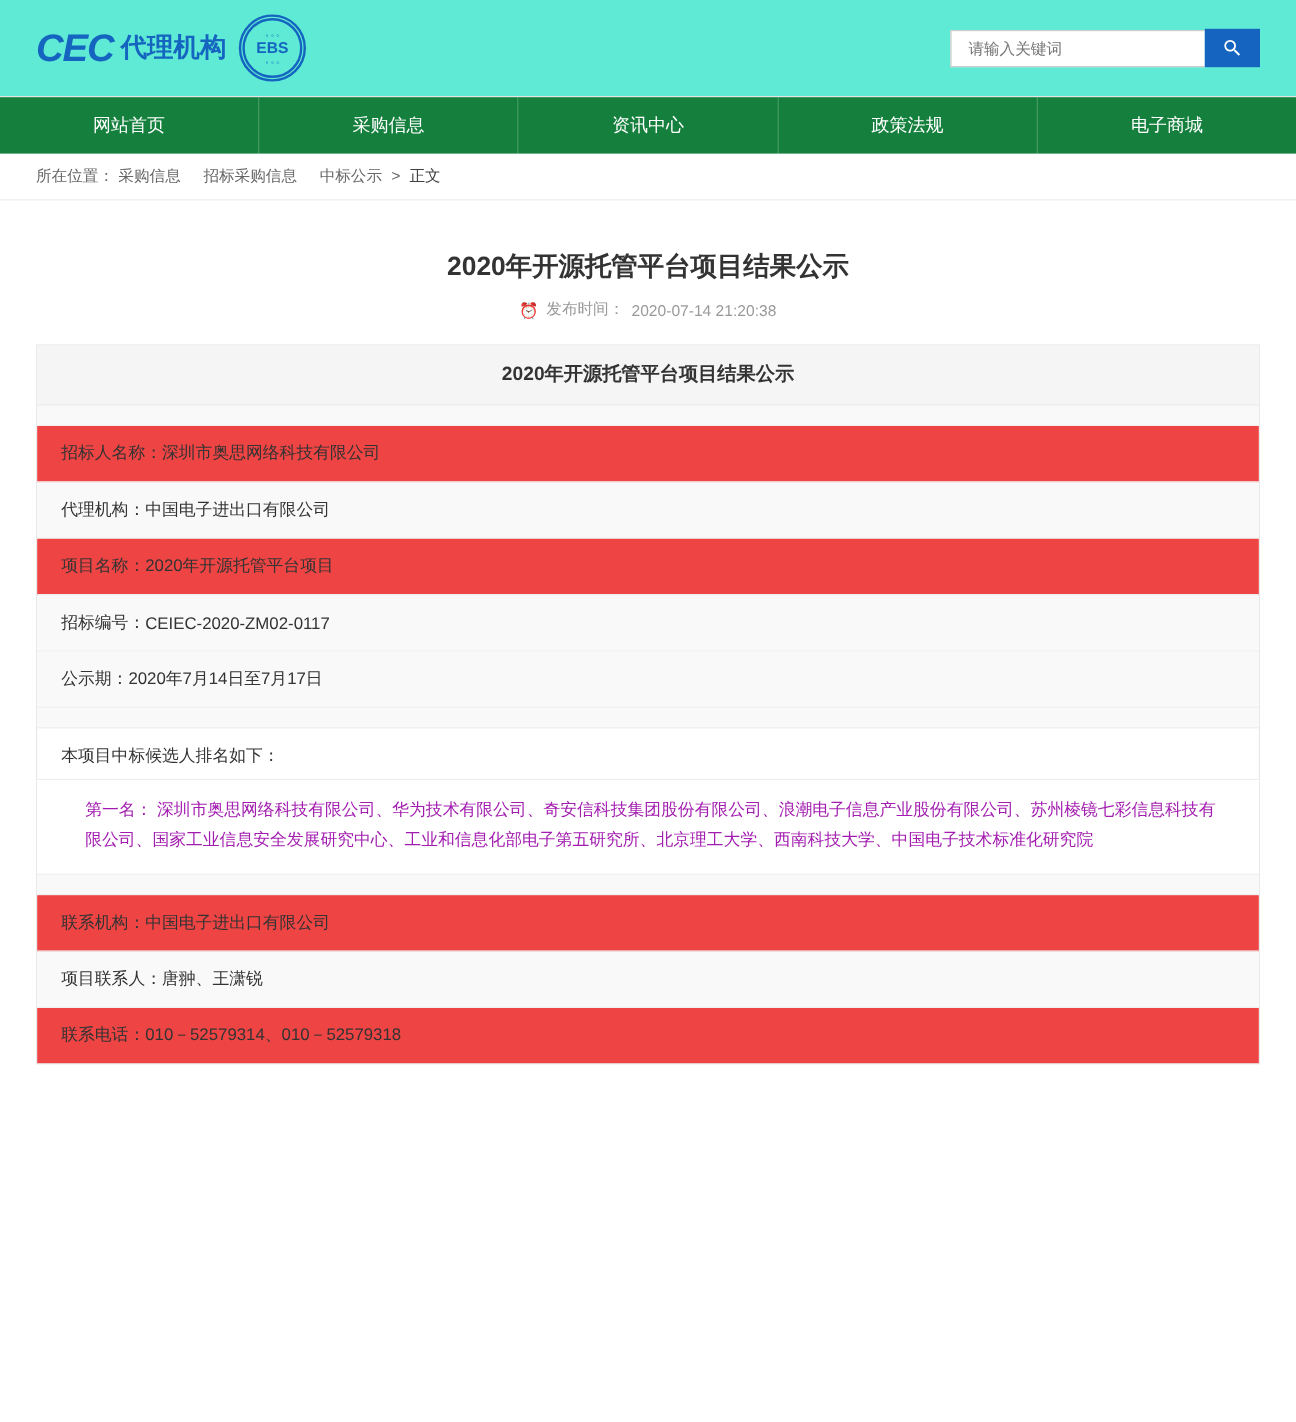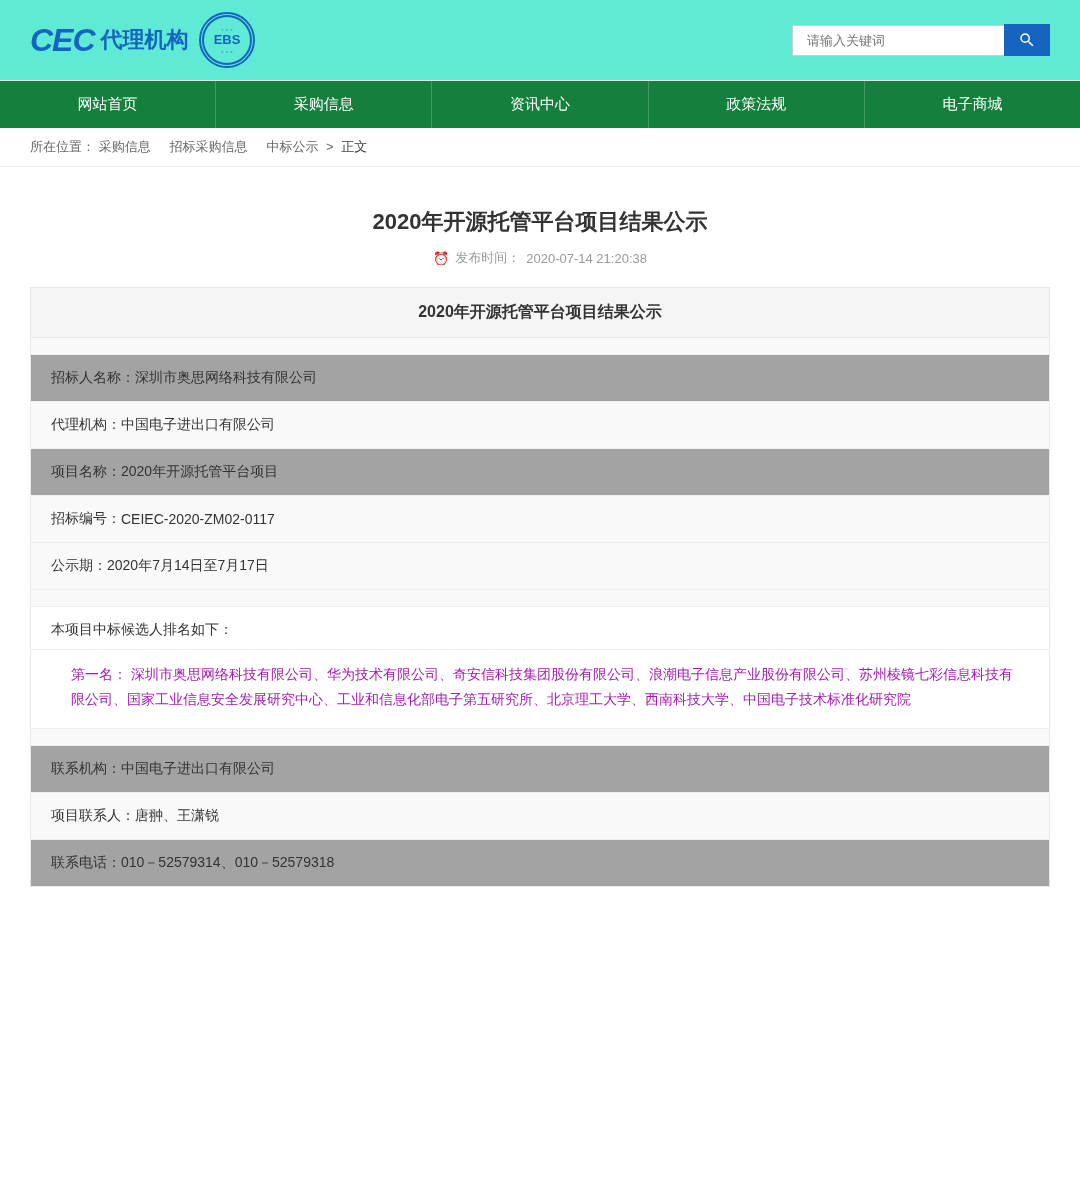--- a/index.html
+++ b/index.html
@@ -30,21 +30,21 @@
     
     .main { padding: 20px 30px; }
     .article-title { text-align: center; font-size: 22px; font-weight: 700; color: #333; margin: 20px 0 12px; }
     .publish-info { text-align: center; color: #999; font-size: 13px; margin-bottom: 20px; display: flex; align-items: center; justify-content: center; gap: 6px; }
 
     
     .content-box { border: 1px solid #e8e8e8; padding: 0; margin-bottom: 10px; }
 
     .section-title { background: #f5f5f5; text-align: center; font-size: 16px; font-weight: 700; padding: 14px; border-bottom: 1px solid #e8e8e8; }
 
-    .info-row { display: flex; align-items: center; padding: 14px 20px; border-bottom: 1px solid #efefef; font-size: 14px; color: #333; background: #a3a3a3; }
+    .info-row { display: flex; align-items: center; padding: 14px 20px; border-bottom: 1px solid #efefef; font-size: 14px; color: #333; background: #ef4444; }
     .info-row:last-child { border-bottom: none; }
     .info-row.gray-bg { background: #f9f9f9; }
     .info-row.empty { padding: 8px 20px; background: #f9f9f9; }
 
     .candidates-label { padding: 14px 20px 10px; font-size: 14px; color: #333; border-bottom: 1px solid #efefef; }
     .candidates-content { padding: 12px 30px 16px 40px; font-size: 14px; color: #a21caf; line-height: 1.8; border-bottom: 1px solid #efefef; background: #fff; }
     .candidates-content .rank { font-weight: 400; }
   </style>
 </head>
 <body>

